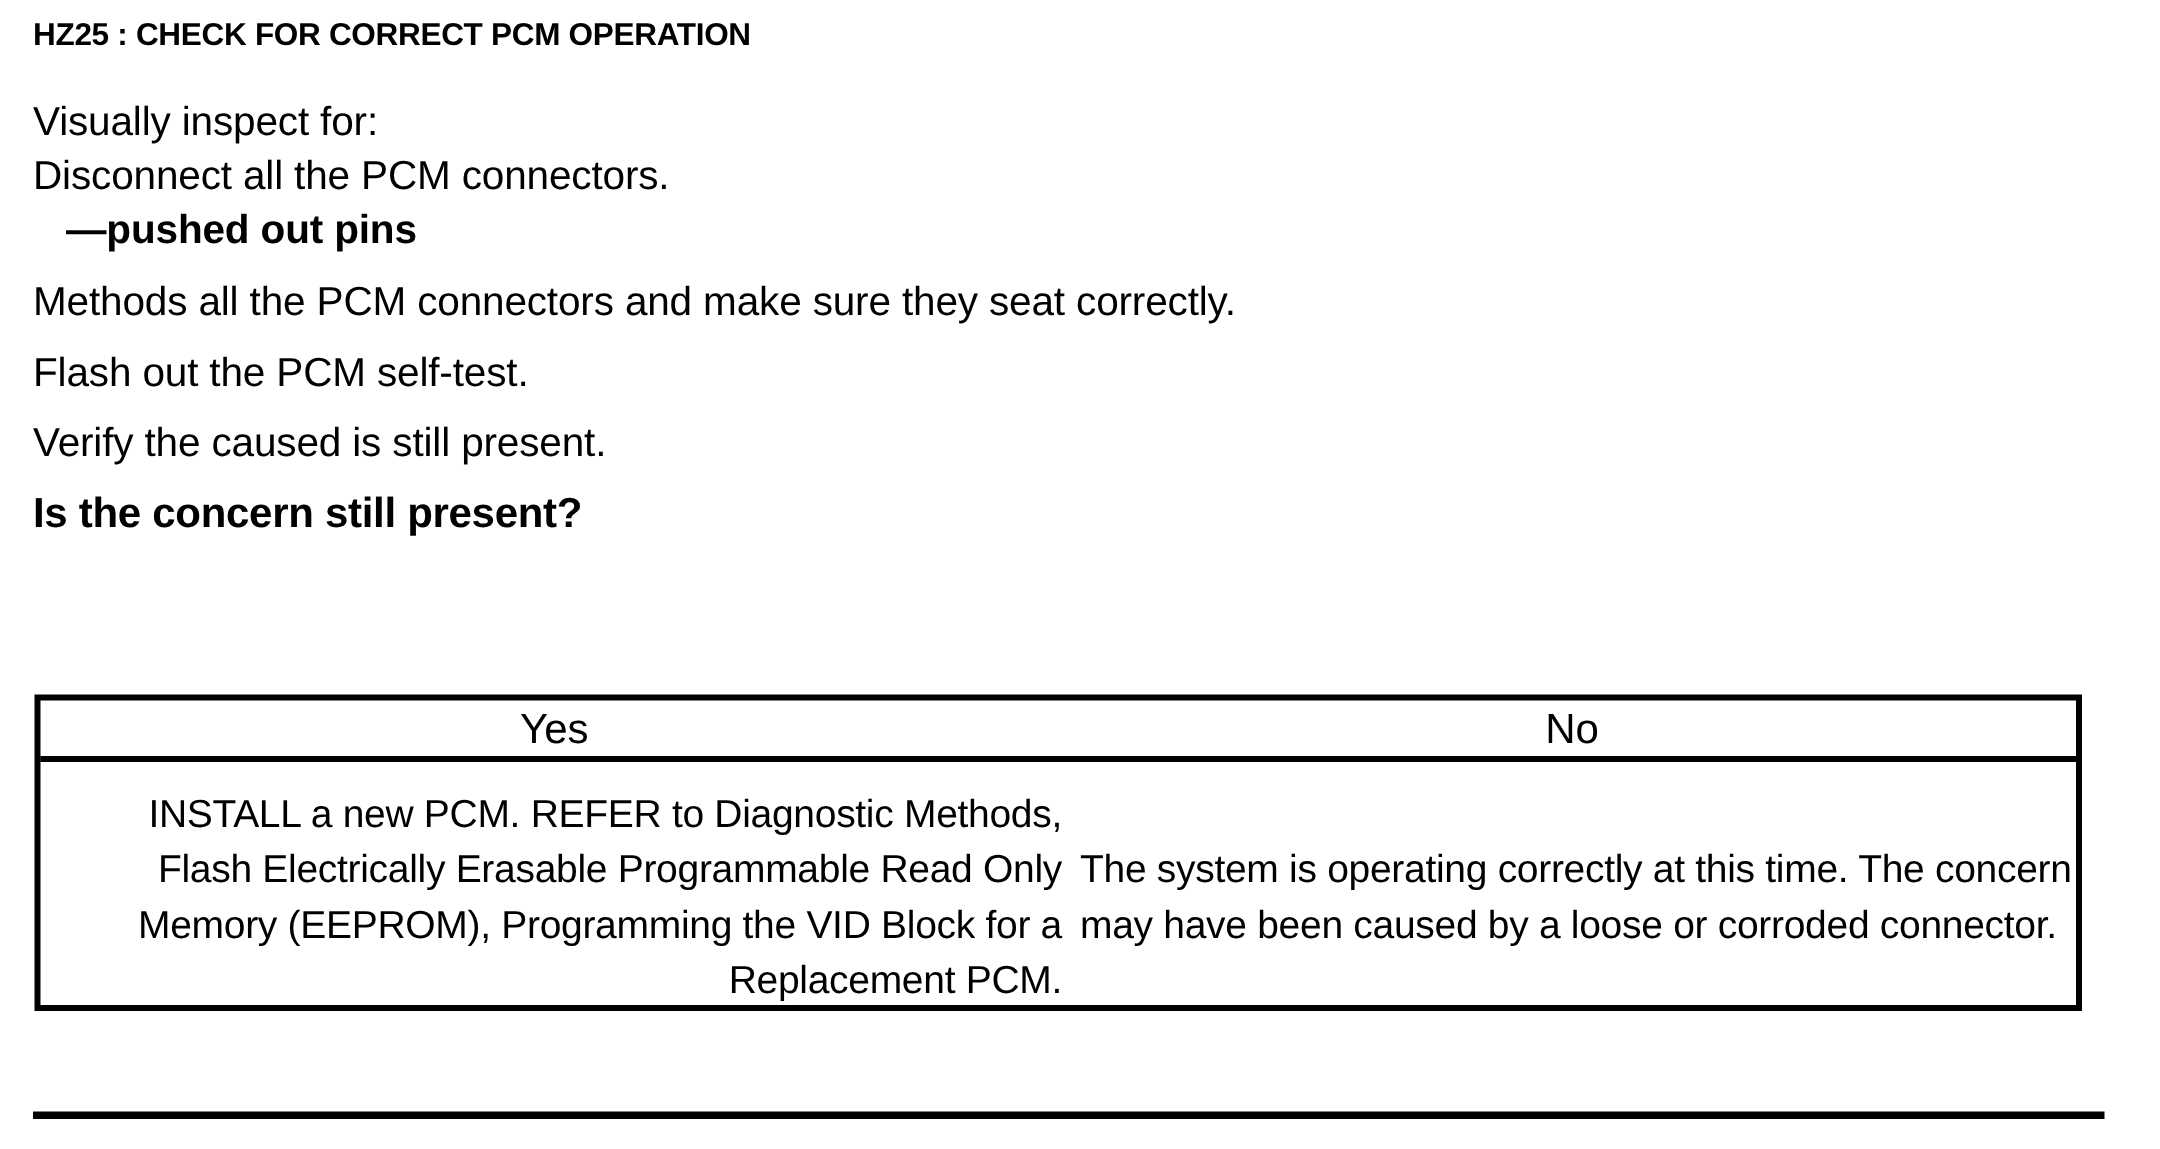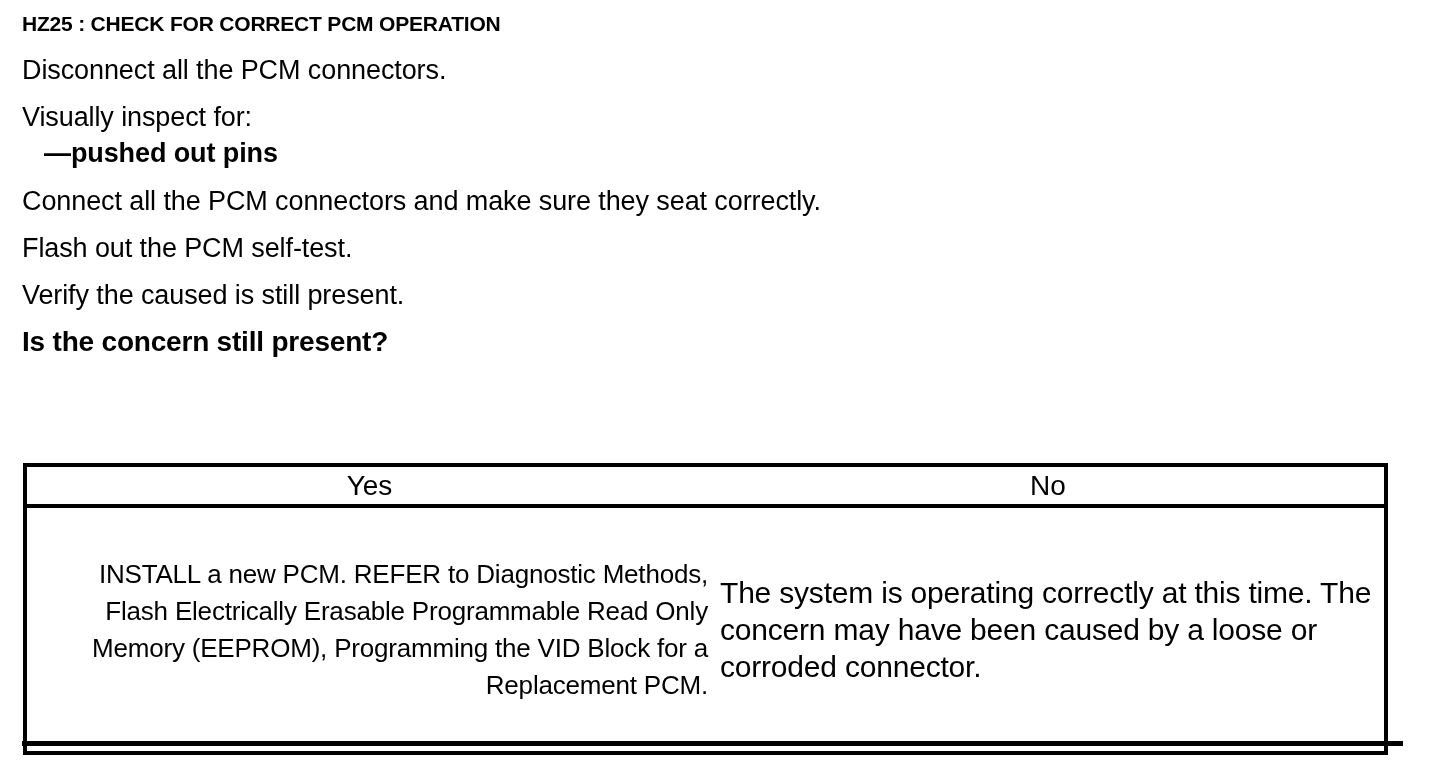--- a/index.html
+++ b/index.html
@@ -63,21 +63,21 @@
     font-size: 28px;
     letter-spacing: -0.2px;
   }
 
   
   .decision-table {
     position: absolute;
     left: 23px;
     top: 463px;
     width: 1365px;
-    height: 292px;
+    height: 211px;
     border: 4px solid #000;
     box-sizing: border-box;
     border-collapse: collapse;
     background: #fff;
   }
   .decision-table table {
     width: 100%;
     height: 100%;
     border-collapse: collapse;
     table-layout: fixed;
@@ -110,21 +110,21 @@
   }
   .cell-yes-text {
     text-align: right;
     font-size: 26px;
     line-height: 37px;
     padding: 0 4px;
     letter-spacing: -0.2px;
   }
   .cell-no-text {
     text-align: left;
-    font-size: 30px;
+    font-size: 26px;
     line-height: 37px;
     padding: 0 2px 0 8px;
     letter-spacing: -0.2px;
   }
 
   
   .bottom-rule {
     position: absolute;
     left: 22px;
     top: 741px;
@@ -134,24 +134,24 @@
   }
 </style>
 </head>
 <body>
 
 <div class="page">
 
   <div class="step-title">HZ25 : CHECK FOR CORRECT PCM OPERATION</div>
 
   <div class="instructions">
+    <div class="line gap-before">Visually inspect for:</div>
     <div class="line">Disconnect all the PCM connectors.</div>
-    <div class="line gap-before">Visually inspect for:</div>
     <div class="line bullet">—pushed out pins</div>
-    <div class="line gap-before">Connect all the PCM connectors and make sure they seat correctly.</div>
+    <div class="line gap-before">Methods all the PCM connectors and make sure they seat correctly.</div>
     <div class="line gap-before">Flash out the PCM self-test.</div>
     <div class="line gap-before">Verify the caused is still present.</div>
     <div class="line strong gap-before">Is the concern still present?</div>
   </div>
 
   <div class="decision-table">
     <table>
       <thead>
         <tr class="header-row">
           <th class="th-yes">Yes</th>

